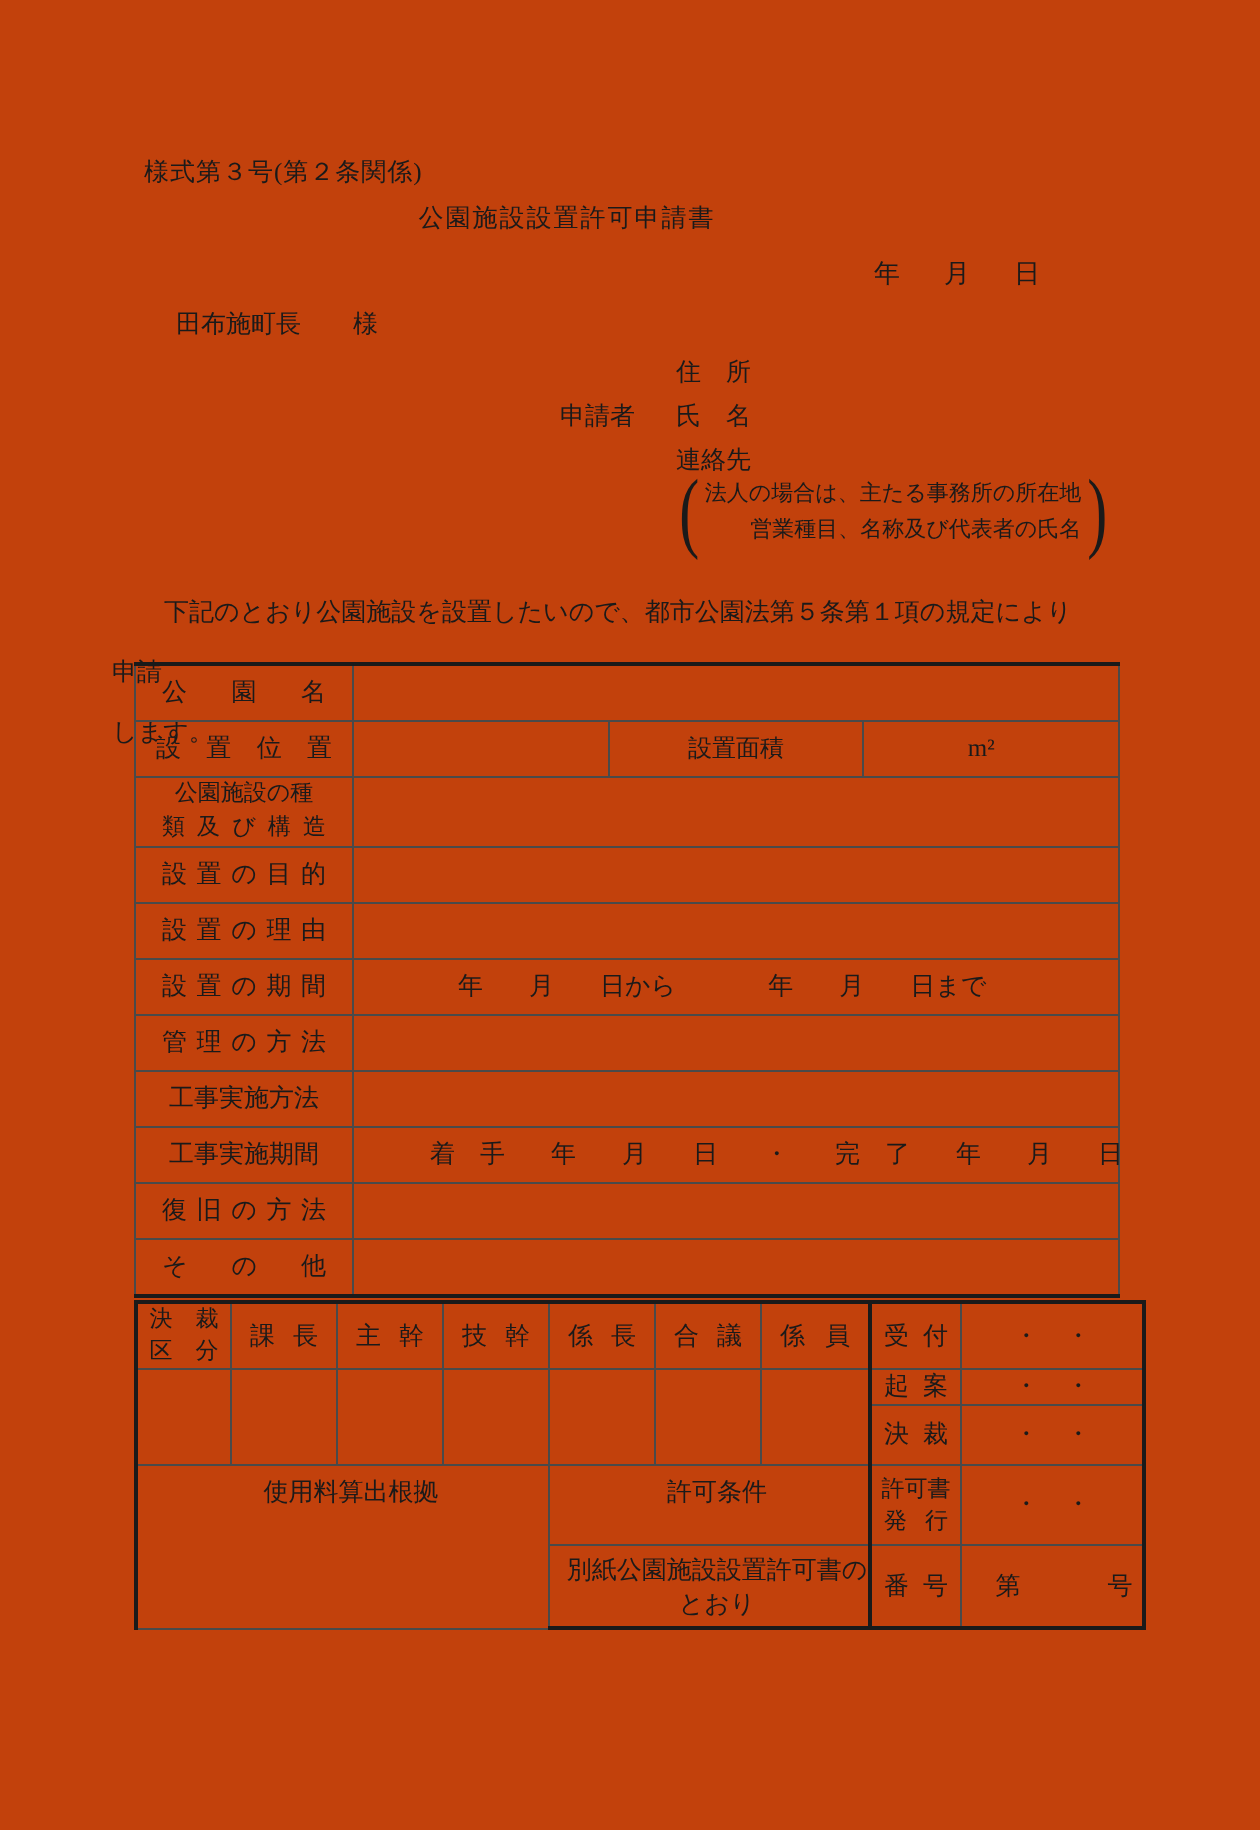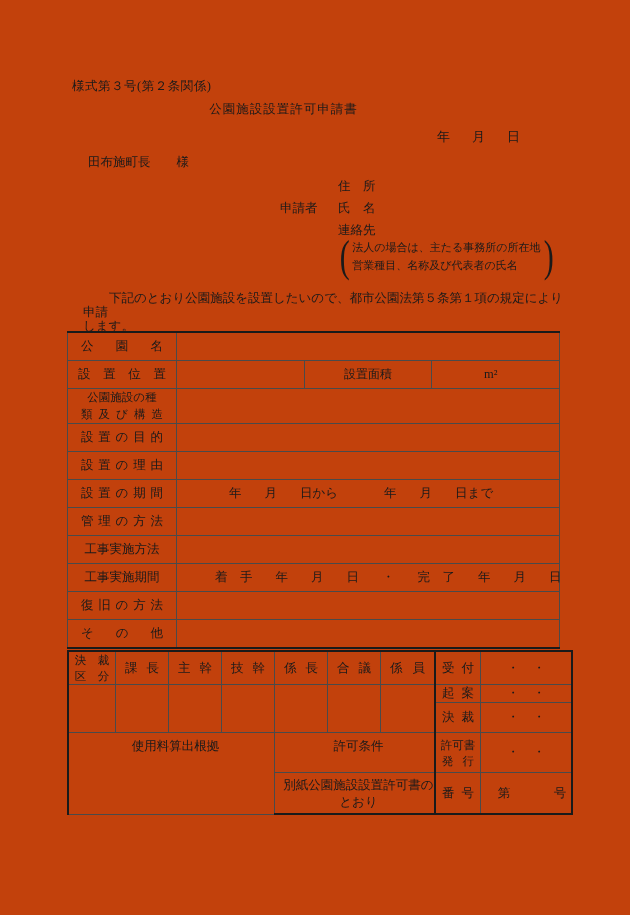--- a/index.html
+++ b/index.html
@@ -87,28 +87,29 @@
     font-family: "Liberation Serif", serif;
     transform: scaleY(1.12) scaleX(0.75);
     display: inline-block;
     color: #1a1a1a;
   }
   .note-lines {
     font-size: 11px;
     line-height: 18px;
     white-space: nowrap;
     padding: 0 1px;
+    text-align: right;
   }
 
   
   .para {
-    left: 83px; top: 291px;
+    left: 56px; top: 291px;
     width: 492px;
     font-size: 12.5px;
-    line-height: 14px;
+    line-height: 30px;
   }
   .para .indent { display: inline-block; width: 26px; }
 
   
   .tbl {
     left: 67px; top: 331px;
     border-collapse: collapse;
     table-layout: fixed;
     width: 493px;
     font-size: 12.5px;

